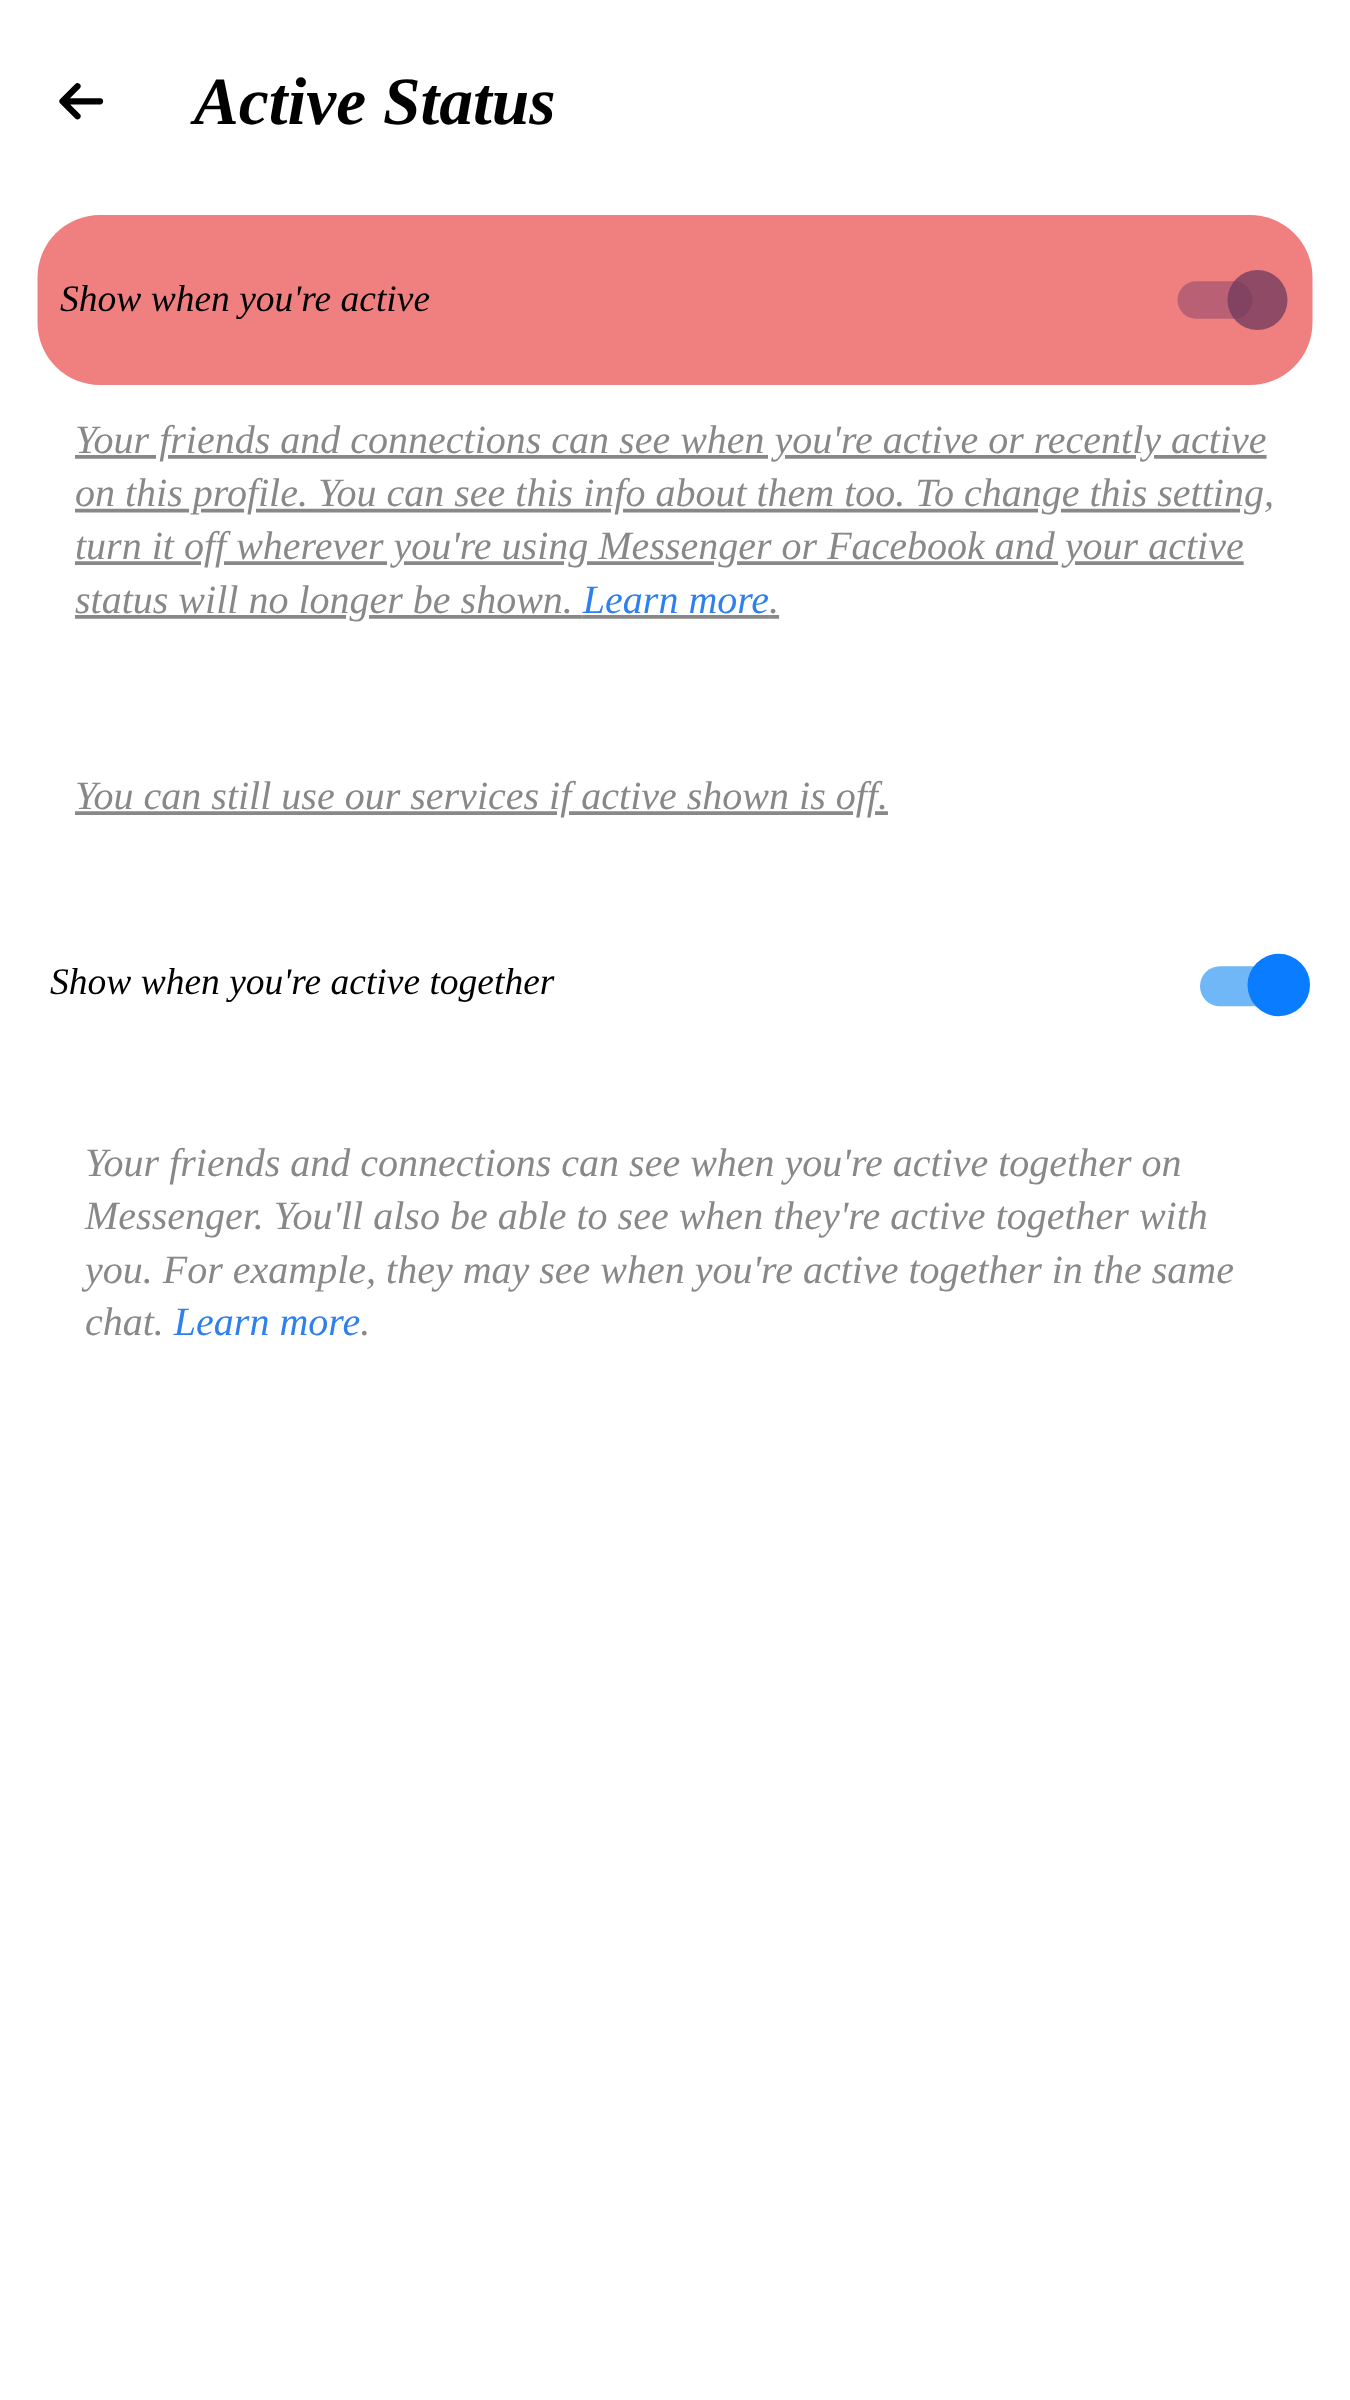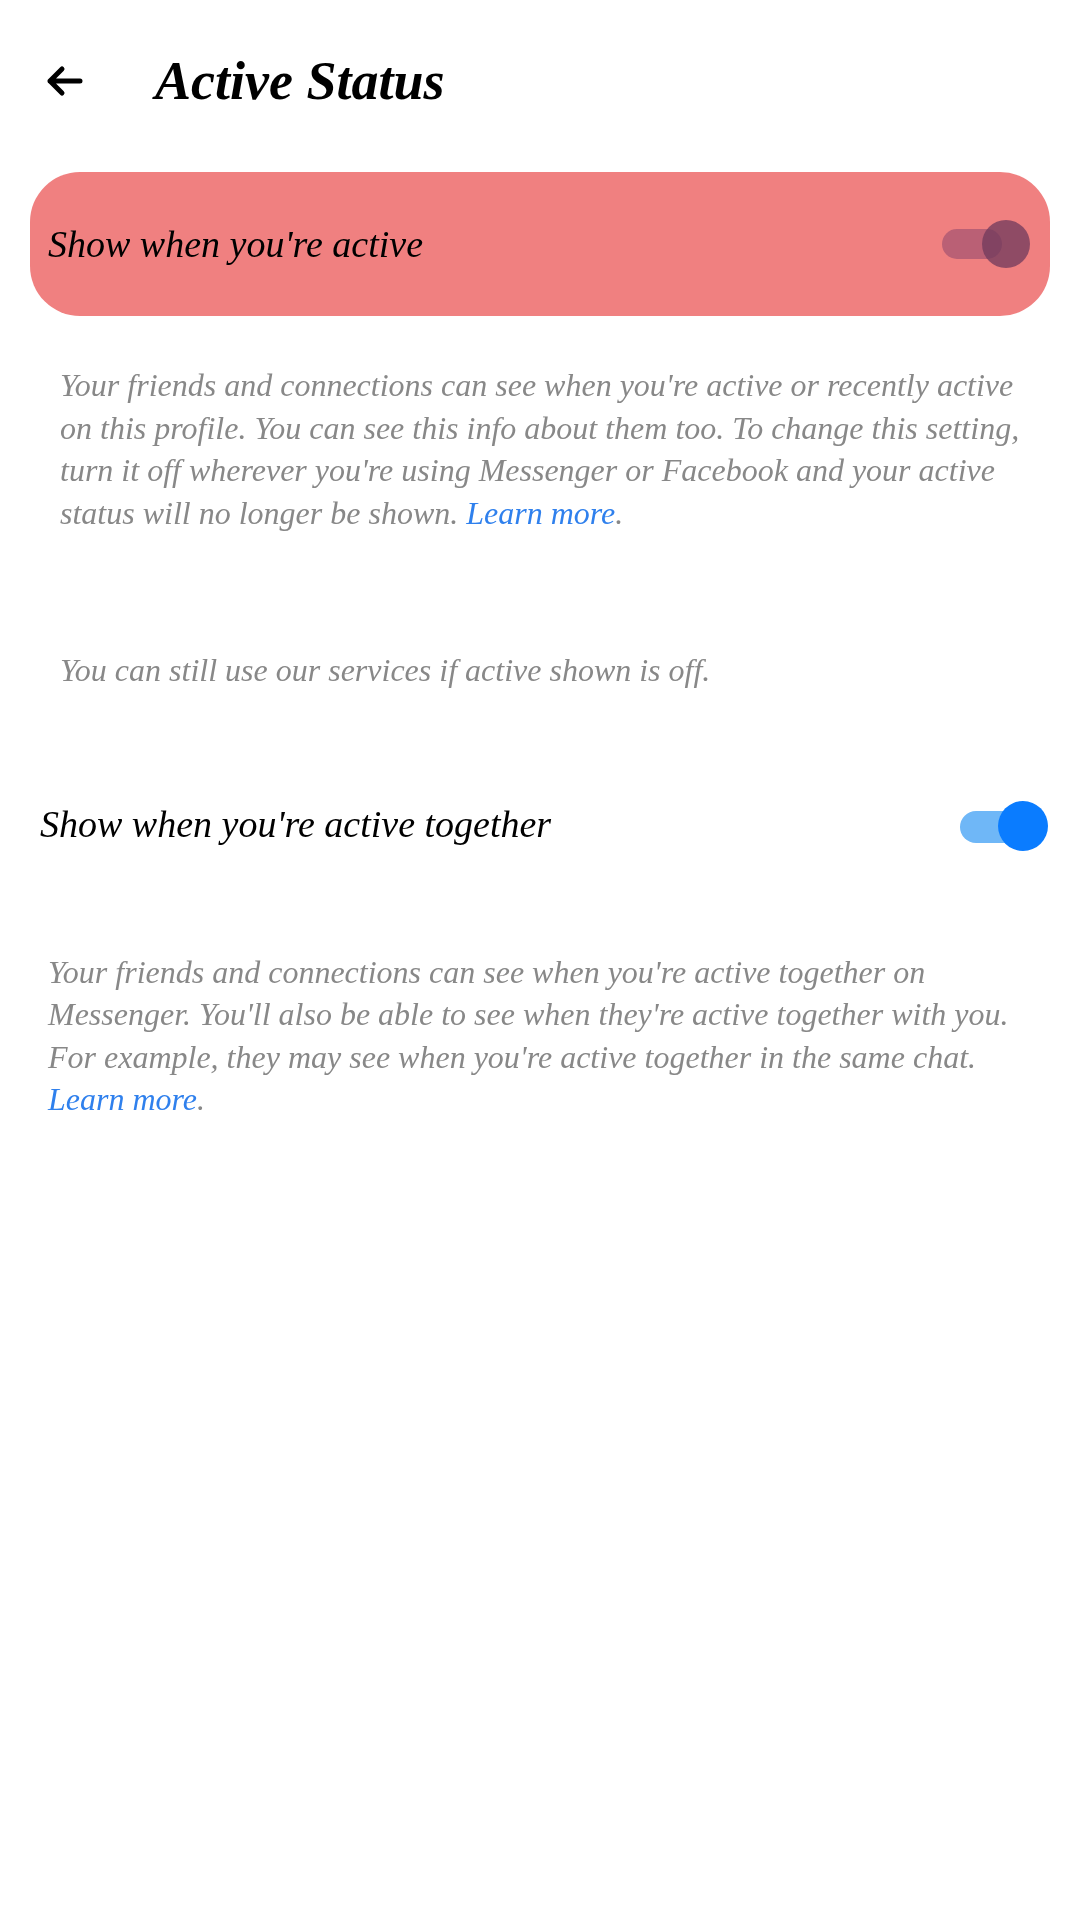--- a/index.html
+++ b/index.html
@@ -37,21 +37,21 @@
     .highlighted-row {
       margin: 30px 30px 0 30px;
       background: #f08080;
       border-radius: 50px;
       padding: 50px 28px 50px 18px;
       display: flex;
       align-items: center;
       justify-content: space-between;
     }
     .setting-label {
-      font-size: 38px;
+      font-size: 30px;
       color: #000;
       font-weight: 500;
     }
     .toggle {
       position: relative;
       width: 80px;
       height: 36px;
       cursor: pointer;
     }
     .toggle-track-purple {
@@ -66,24 +66,25 @@
     .toggle-knob-purple {
       width: 48px;
       height: 48px;
       background: rgba(111, 58, 92, 0.75);
       border-radius: 50%;
       position: absolute;
       top: -6px;
       right: -8px;
     }
     .description {
-      padding: 48px 60px 0 60px;
+      padding: 22px 60px 0 60px;
       font-size: 32px;
       line-height: 1.33;
       color: #888888;
+      text-decoration: underline;
     }
     .description-small-gap {
       padding-top: 115px;
     }
     .learn-more {
       color: #2f80ed;
       cursor: pointer;
     }
     .dot {
       color: #888888;
@@ -112,21 +113,21 @@
     .toggle-knob-blue {
       width: 50px;
       height: 50px;
       background: #0a7cff;
       border-radius: 50%;
       position: absolute;
       top: -5px;
       right: -8px;
     }
     .description-2 {
-      padding: 105px 60px 0 48px;
+      padding: 105px 60px 0 68px;
       font-size: 32px;
       line-height: 1.33;
       color: #888888;
     }
   </style>
 </head>
 <body>
 
 <div class="header">
   <div class="back-arrow">

